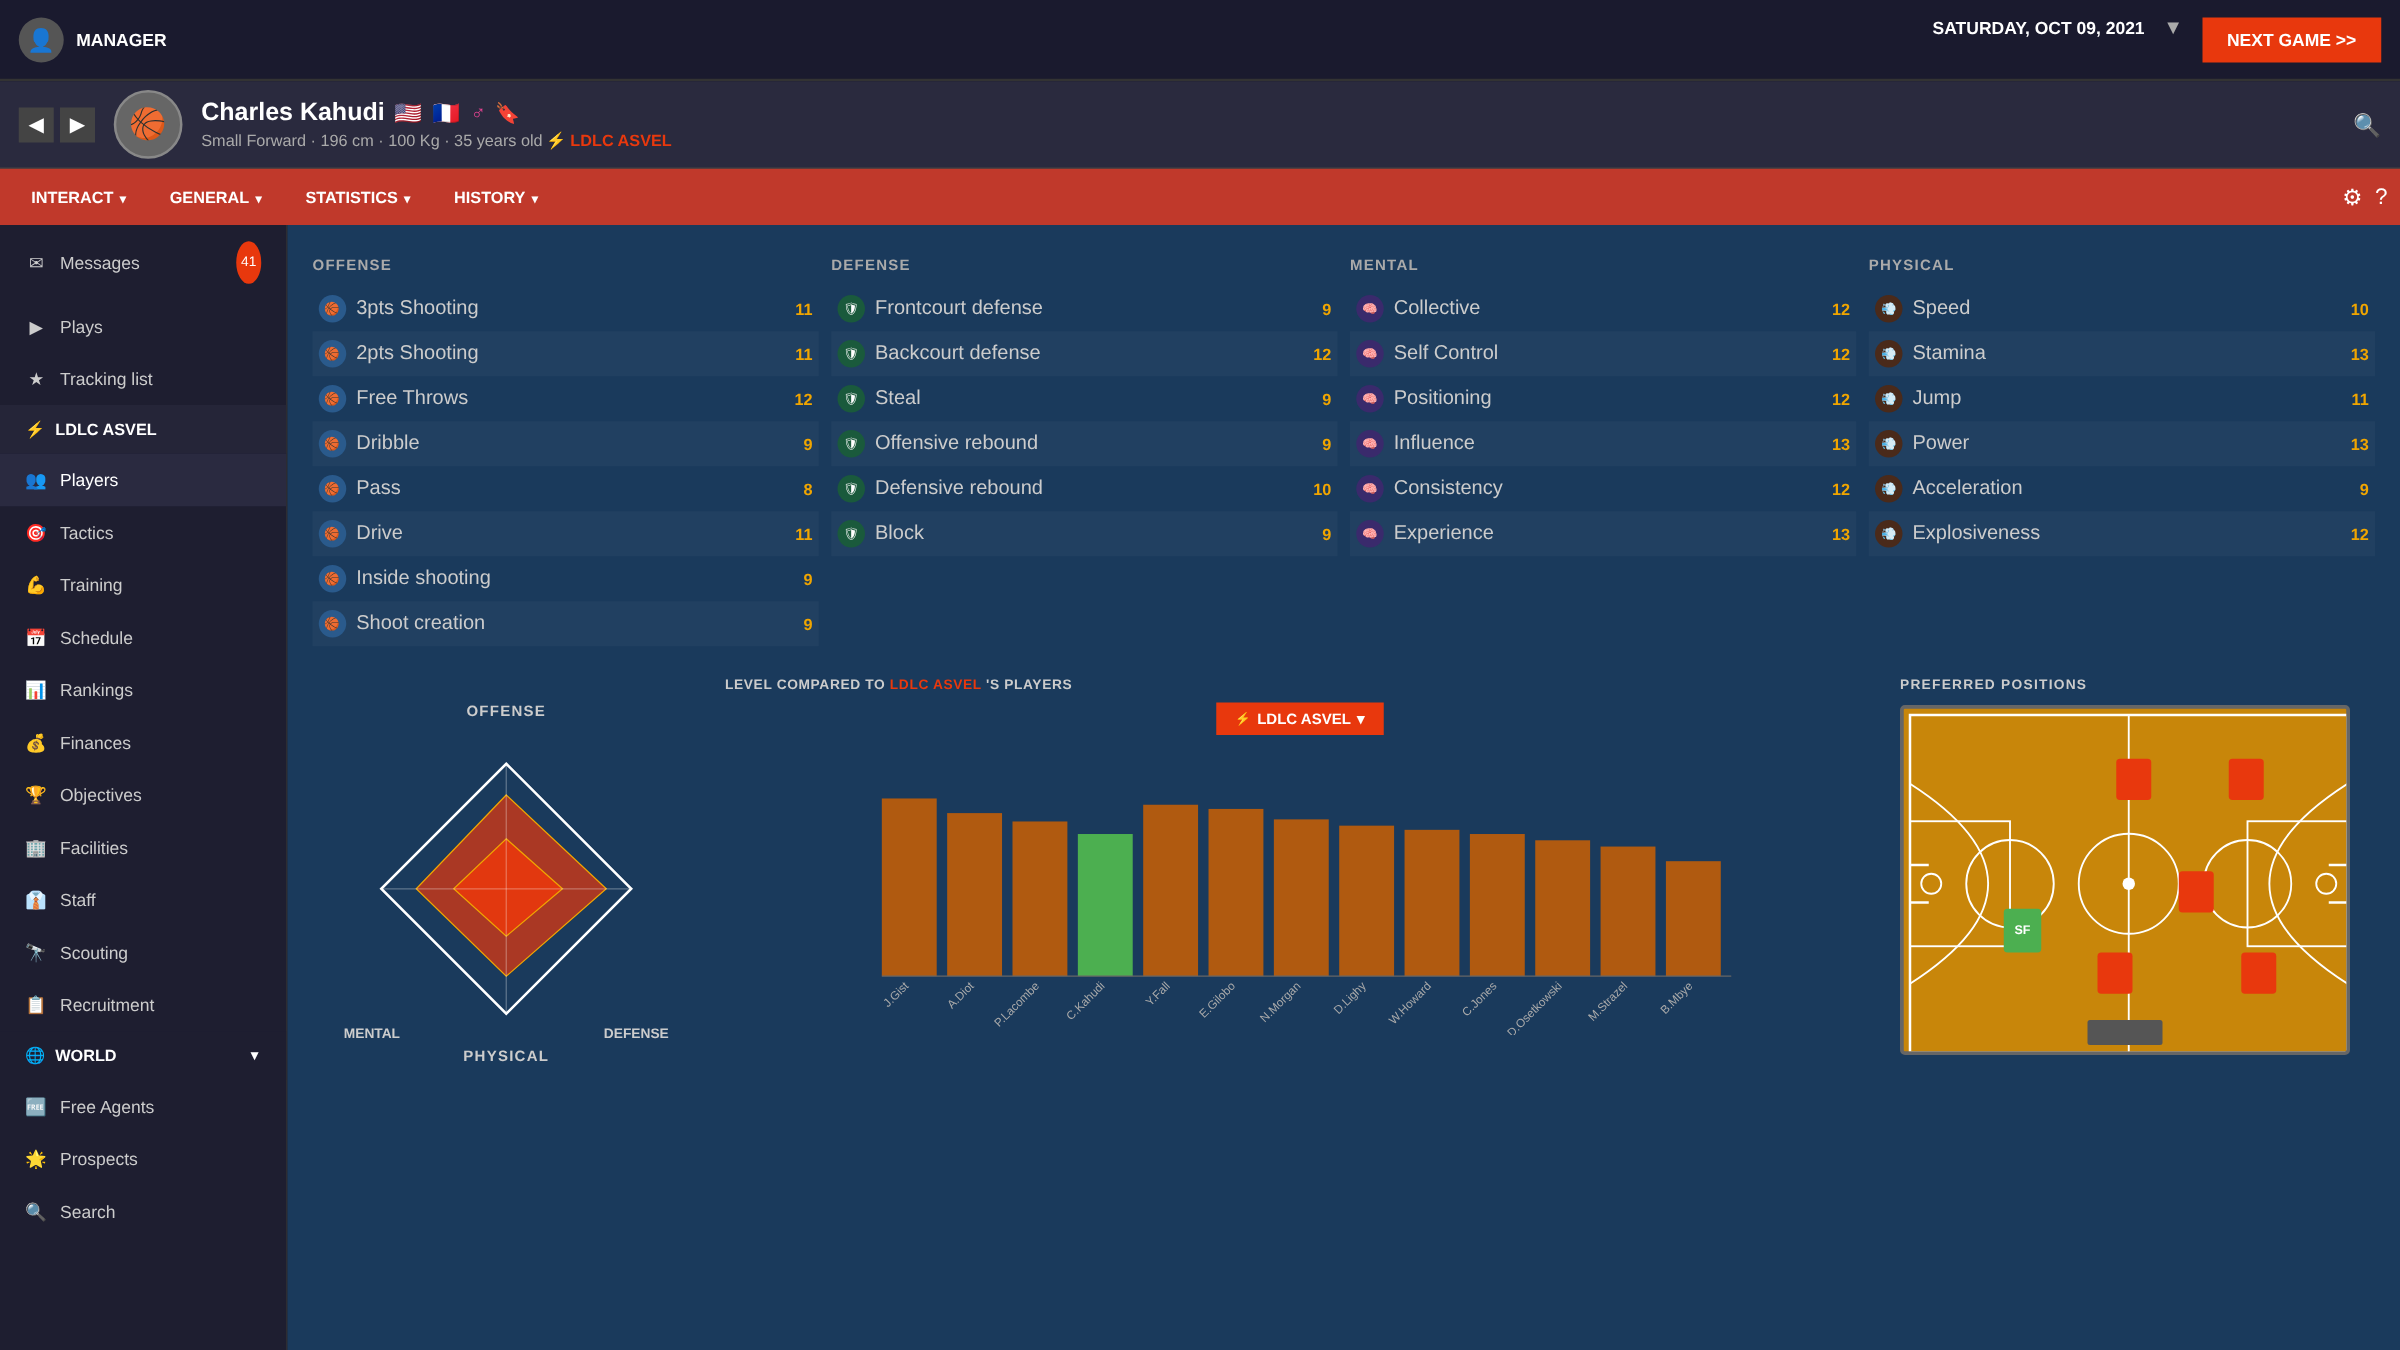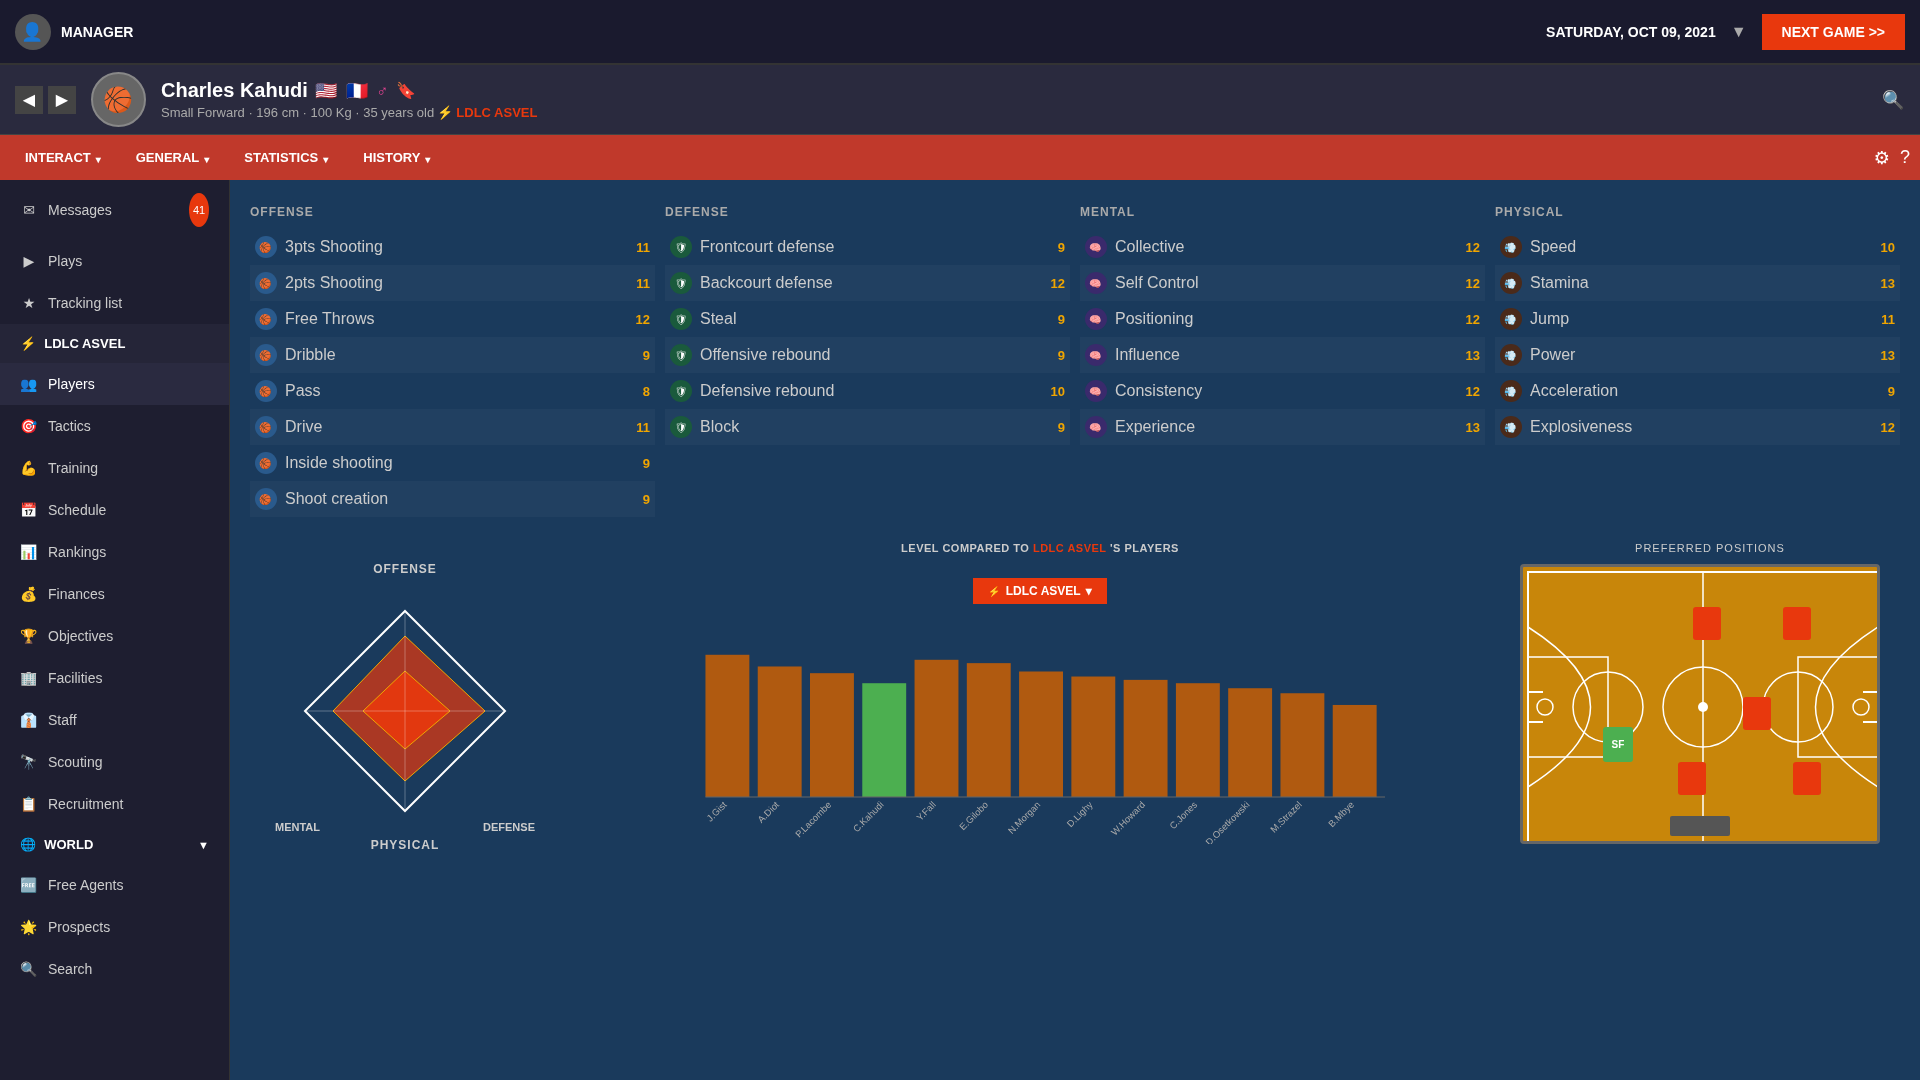--- a/index.html
+++ b/index.html
@@ -2,21 +2,21 @@
 <html><head>
   <meta charset="utf-8">
   <style>
     * { margin: 0; padding: 0; box-sizing: border-box; }
     body { width: 1920px; height: 1080px; font-family: 'Segoe UI', Arial, sans-serif; background: #1a1a2e; overflow: hidden; display: flex; flex-direction: column; }
 
     
     .top-bar { height: 65px; background: #1a1a2e; display: flex; align-items: center; justify-content: space-between; padding: 0 15px; border-bottom: 2px solid #333; }
     .manager-section { display: flex; align-items: center; gap: 10px; color: white; font-size: 14px; font-weight: bold; }
     .manager-avatar { width: 36px; height: 36px; border-radius: 50%; background: #555; display: flex; align-items: center; justify-content: center; color: white; font-size: 18px; }
-    .date-section { display: flex; align-items: center; gap: 15px; }
+    .date-section { display: flex; gap: 15px; }
     .date-text { color: white; font-size: 14px; font-weight: bold; }
     .next-game-btn { background: #e8380d; color: white; padding: 10px 20px; font-size: 14px; font-weight: bold; border: none; cursor: pointer; }
 
     
     .player-bar { height: 70px; background: #2a2a3e; display: flex; align-items: center; padding: 0 15px; gap: 15px; border-bottom: 1px solid #444; }
     .nav-arrows { display: flex; gap: 5px; }
     .nav-btn { background: #444; border: none; color: white; width: 28px; height: 28px; cursor: pointer; font-size: 16px; display: flex; align-items: center; justify-content: center; }
     .player-photo { width: 55px; height: 55px; background: #666; border-radius: 50%; border: 2px solid #888; display: flex; align-items: center; justify-content: center; font-size: 24px; }
     .player-info { flex: 1; }
     .player-name { color: white; font-size: 20px; font-weight: bold; display: flex; align-items: center; gap: 8px; }
@@ -373,21 +373,21 @@
           <line x1="-100" y1="0" x2="100" y2="0" stroke="white" stroke-width="1" stroke-opacity="0.3"></line>
         </svg>
         <div style="display:flex;justify-content:space-between;width:260px;margin-top:-20px;">
           <span style="color:#ccc;font-size:11px;font-weight:bold;">MENTAL</span>
           <span style="color:#ccc;font-size:11px;font-weight:bold;">DEFENSE</span>
         </div>
         <div style="color:#ccc;font-size:12px;font-weight:bold;margin-top:5px;letter-spacing:1px;">PHYSICAL</div>
       </div>
 
       <div>
-        <div style="color:#ccc;font-size:11px;text-align:center;margin-bottom:24px;font-weight:bold;letter-spacing:0.5px;">
+        <div style="color:#ccc;font-size:11px;text-align:left;margin-bottom:8px;font-weight:bold;letter-spacing:0.5px;">
           <span>LEVEL COMPARED TO</span>
           <span style="color:#e8380d;">LDLC ASVEL</span>
           <span>'S PLAYERS</span>
         </div>
         <div style="text-align:center;margin-bottom:10px;">
           <button style="background:#e8380d;color:white;border:none;padding:6px 15px;font-size:12px;font-weight:bold;cursor:pointer;display:inline-flex;align-items:center;gap:5px;">
             <span style="font-size:10px;">⚡</span>
             <span>LDLC ASVEL</span>
             <span>▾</span>
           </button>
@@ -419,21 +419,21 @@
               <rect x="570" y="75.8" width="42" height="99.2" fill="#b05a10"></rect>
               <text x="591" y="183" text-anchor="end" font-size="9" fill="#aaa" transform="rotate(-45, 591, 183)">M.Strazel</text>
               <rect x="620" y="87" width="42" height="88" fill="#b05a10"></rect>
               <text x="641" y="183" text-anchor="end" font-size="9" fill="#aaa" transform="rotate(-45, 641, 183)">B.Mbye</text>
               <line x1="20" y1="175" x2="670" y2="175" stroke="#666" stroke-width="1"></line>
             </svg>
         </div>
       </div>
 
       <div>
-        <div style="color:#ccc;font-size:11px;text-align:center;margin-bottom:10px;font-weight:normal;letter-spacing:1px;">PREFERRED POSITIONS</div>
+        <div style="color:#ccc;font-size:11px;text-align:left;margin-bottom:10px;font-weight:bold;letter-spacing:1px;">PREFERRED POSITIONS</div>
         <div style="position:relative;background:#c8860a;border:3px solid #666;border-radius:4px;width:360px;height:280px;overflow:hidden;">
 
           <svg width="360" height="280" viewBox="0 0 360 280" style="position:absolute;top:0;left:0;">
 
             <rect x="5" y="5" width="350" height="270" fill="none" stroke="white" stroke-width="2"></rect>
 
             <line x1="180" y1="5" x2="180" y2="275" stroke="white" stroke-width="1.5"></line>
 
             <circle cx="180" cy="140" r="40" fill="none" stroke="white" stroke-width="1.5"></circle>
             <circle cx="180" cy="140" r="5" fill="white"></circle>

